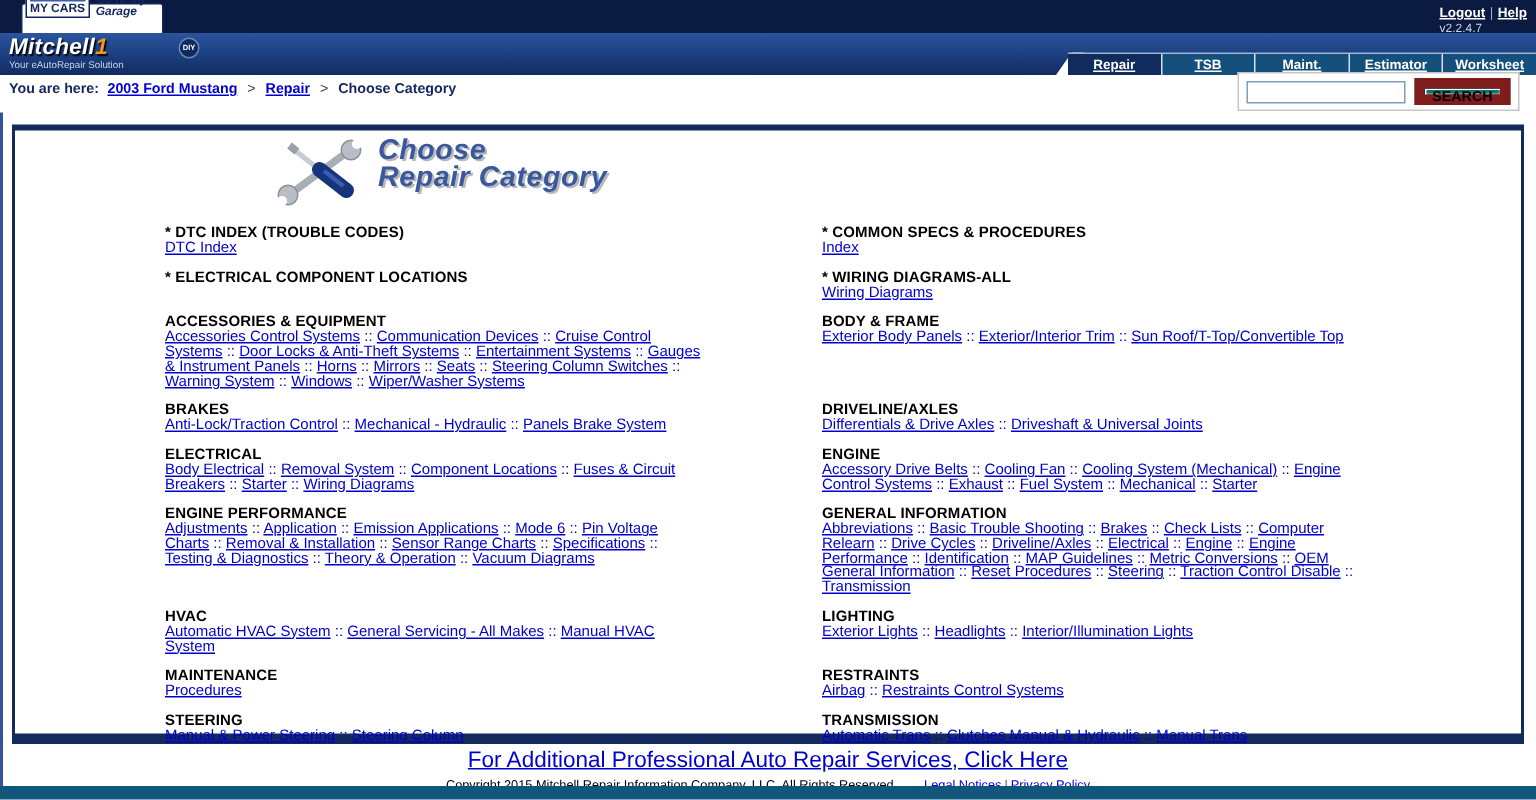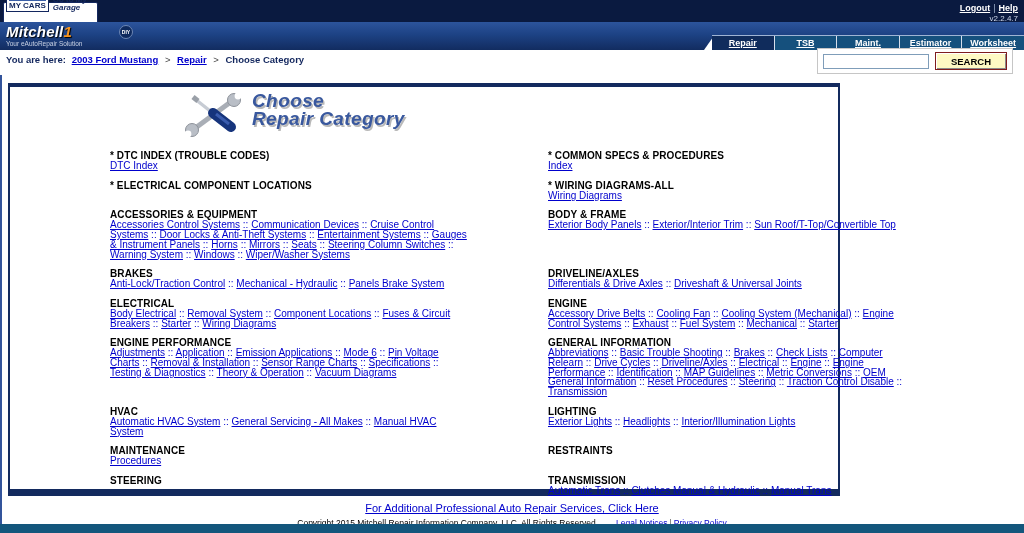--- a/index.html
+++ b/index.html
@@ -8,35 +8,35 @@
     position:relative; overflow:hidden; background:#ffffff;
     font-family:"Liberation Sans","DejaVu Sans",sans-serif;
   }
 
   
   .topbar {
     position:absolute; top:0; left:0; width:1024px; height:22px;
     background:#0a1a40;
   }
   .mycars-btn {
-    position:absolute; left:3px; top:2px; height:20px;
+    position:absolute; left:14px; top:2px; height:20px;
     background:#ffffff; border:1px solid #13275e; border-radius:2px;
     display:flex; align-items:center; padding:1px 4px 19px 2px; cursor:pointer;
   }
   .plate {
     border:1px solid #13275e; background:#fff; margin-right:4px;
     font-size:8px; font-weight:bold; color:#13275e; text-align:center;
     padding:0 2px 1px 2px; line-height:8px;
   }
   .plate .plate-strip { display:block; height:3px; background:#3a5fa8; margin:1px 0 1px 0; }
   .garage-label {
     font-size:8px; font-weight:bold; font-style:italic; color:#13275e; line-height:8px; width:40px;
   }
   .session-links {
-    position:absolute; right:6px; top:3px; text-align:right;
+    position:absolute; right:6px; top:3px; text-align:left;
     font-size:9px; color:#fff;
   }
   .session-links a { color:#fff; font-weight:bold; text-decoration:underline; cursor:pointer; }
   .session-links .bar { color:#9fb0cc; margin:0 3px; }
   .version { font-size:8px; color:#cdd6e8; margin-top:1px; }
 
   
   .band {
     position:absolute; top:22px; left:0; width:1024px; height:28px;
     background:linear-gradient(180deg,#2c549c 0%,#1d4284 45%,#122c60 100%);
@@ -83,29 +83,29 @@
   .crumb .current { font-weight:bold; color:#13275e; margin-left:3px; }
 
   .searchbox {
     position:absolute; right:11px; top:-2px; height:26px; background:#fff;
     border:1px solid #c6c6c6; display:flex; align-items:center; padding:0 5px; gap:6px;
   }
   .searchbox input {
     width:106px; height:15px; border:1px solid #7f9db9; font-size:10px; padding:0 2px;
   }
   .searchbox button {
-    height:18px; background:#fef9c3; border:1px solid #7f1d1d;
+    height:18px; background:#0f766e; border:7px solid #7f1d1d;
     box-shadow:inset 1px 1px 0 #fff, inset -1px -1px 0 #8a8a8a;
     font-family:inherit; font-size:9.5px; font-weight:bold; color:#000;
-    padding:0 15px; cursor:pointer;
+    padding:0 5px; cursor:pointer;
   }
 
   
   .panel {
-    position:absolute; left:8px; top:83px; width:832px; height:413px;
+    position:absolute; left:8px; top:83px; width:1008px; height:413px;
     background:#fff; border:solid #132a5e; border-width:4px 2px 7px 2px;
   }
   .titleblock { position:absolute; left:172px; top:3px; height:52px; display:flex; }
   .tools-icon { width:62px; height:50px; }
   .pagetitle {
     margin-left:8px; padding-top:2px;
     color:#39589e; font-weight:bold; font-style:italic;
     font-size:19px; line-height:18px; letter-spacing:0.4px;
     text-shadow:1.5px 1.5px 0 #b9b9b9;
   }
@@ -116,21 +116,21 @@
     grid-auto-flow:row;
   }
   .cat { margin-bottom:10px; padding-right:4px; }
   .cat h3 { font-size:10px; font-weight:bold; color:#000; line-height:10px; letter-spacing:0.1px; }
   .cat p { font-size:10px; line-height:9.7px; margin-top:0px; }
   .cat a { color:#0000cc; text-decoration:underline; cursor:pointer; }
   .cat .sep { color:#0000cc; }
 
   
   .footer { position:absolute; top:498px; left:0; width:1024px; text-align:center; }
-  .footer .svc a { font-size:11px; color:#0000cc; text-decoration:underline; cursor:pointer; }
+  .footer .svc a { font-size:15px; color:#0000cc; text-decoration:underline; cursor:pointer; }
   .footer .copy { font-size:8.5px; color:#000; margin-top:2px; }
   .footer .copy a { color:#0000cc; text-decoration:underline; cursor:pointer; }
   .footer .copy .pipe { color:#555; margin:0 2px; }
   .footer .copy .gap { display:inline-block; width:18px; }
   .bottombar { position:absolute; bottom:0; left:0; width:1024px; height:9px; background:#13567c; }
 </style>
 </head>
 <body>
 
 <div class="topbar">
@@ -268,23 +268,25 @@
       <div class="cat">
         <h3>LIGHTING</h3>
         <p><a>Exterior Lights</a><span class="sep"> :: </span><a>Headlights</a><span class="sep"> :: </span><a>Interior/Illumination Lights</a></p>
       </div>
       <div class="cat">
         <h3>MAINTENANCE</h3>
         <p><a>Procedures</a></p>
       </div>
       <div class="cat">
         <h3>RESTRAINTS</h3>
+        <p><a>Airbag</a><span class="sep"> :: </span><a>Restraints Control Systems</a></p>
       </div>
       <div class="cat">
         <h3>STEERING</h3>
+        <p><a>Manual &amp; Power Steering</a><span class="sep"> :: </span><a>Steering Column</a></p>
       </div>
       <div class="cat">
         <h3>TRANSMISSION</h3>
         <p><a>Automatic Trans</a><span class="sep"> :: </span><a>Clutches Manual &amp; Hydraulic</a><span class="sep"> :: </span><a>Manual Trans</a></p>
       </div>
       <div class="cat"></div>
     </div>
 </div>
 
 <div class="footer">

